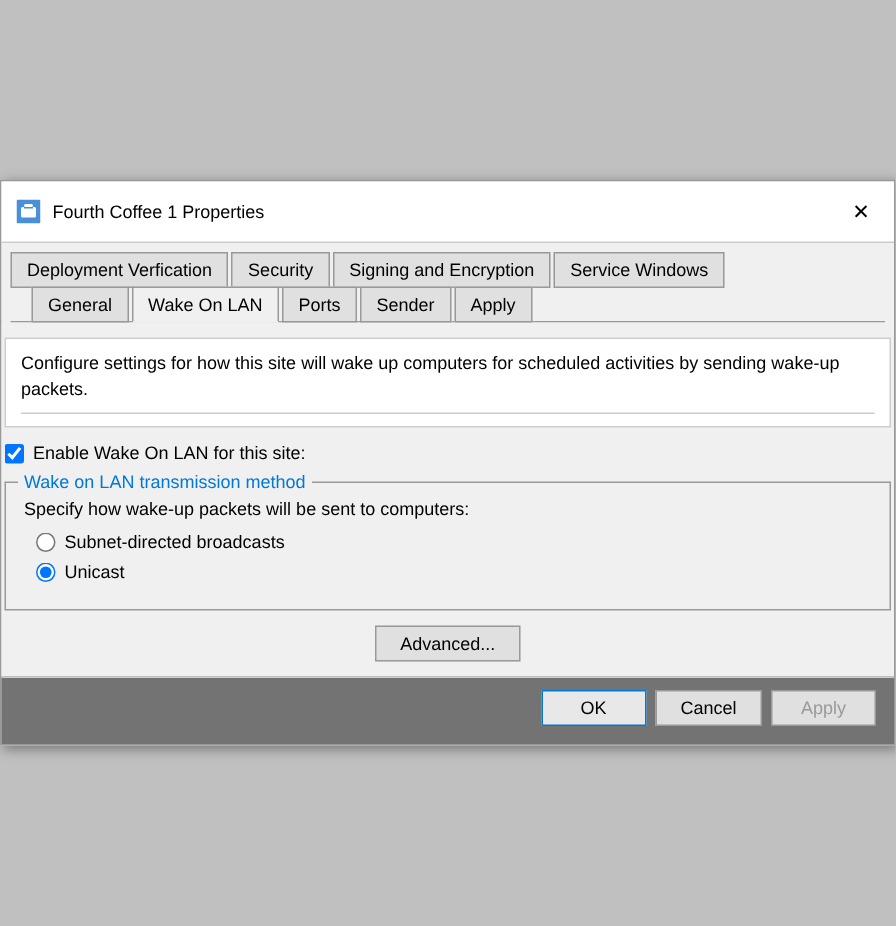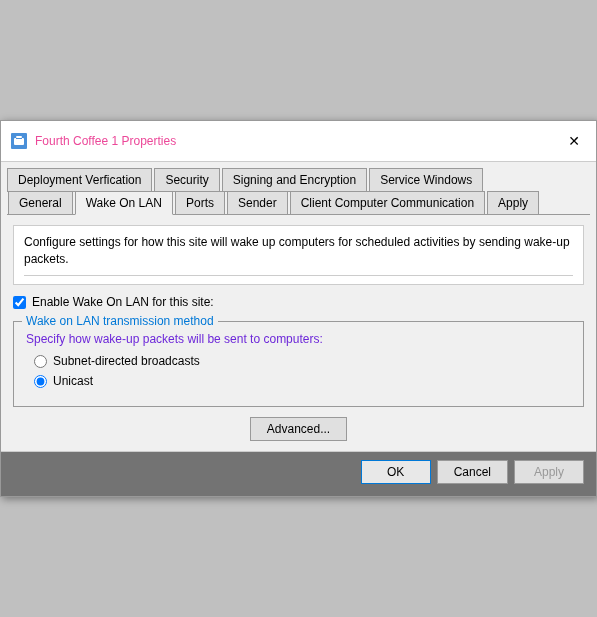--- a/index.html
+++ b/index.html
@@ -31,21 +31,21 @@
       align-items: center;
       gap: 8px;
     }
     .title-icon {
       width: 16px;
       height: 16px;
     }
     .title-text {
       font-size: 12px;
       font-weight: normal;
-      color: #ec4899;
+      color: #000000;
     }
     .title-close {
       width: 24px;
       height: 24px;
       background: none;
       border: none;
       cursor: pointer;
       font-size: 14px;
       display: flex;
       align-items: center;
@@ -56,21 +56,21 @@
     .tabs-row1 {
       display: flex;
       flex-wrap: wrap;
       padding: 6px 6px 0 6px;
       background: #f0f0f0;
       border-bottom: none;
     }
     .tabs-row2 {
       display: flex;
       flex-wrap: wrap;
-      padding: 0 6px 0 7px;
+      padding: 0 6px 0 20px;
       background: #f0f0f0;
     }
     .tab {
       padding: 4px 10px;
       border: 1px solid #999;
       background: #e0e0e0;
       cursor: pointer;
       font-size: 12px;
       margin-right: 2px;
       margin-bottom: -1px;
@@ -83,21 +83,21 @@
       z-index: 2;
       font-weight: normal;
     }
     .tabs-divider {
       height: 1px;
       background: #999;
       margin: 0 6px;
     }
 
     .content {
-      padding: 10px 12px;
+      padding: 10px 2px;
       background: #f0f0f0;
     }
     .description-box {
       background: #fff;
       border: 1px solid #ccc;
       padding: 8px 10px;
       margin-bottom: 10px;
       font-size: 12px;
       color: #000;
       line-height: 1.4;
@@ -123,21 +123,21 @@
       left: 8px;
       background: #f0f0f0;
       padding: 0 4px;
       font-size: 12px;
       color: #0078d7;
     }
     .group-description {
       margin-top: 4px;
       margin-bottom: 8px;
       font-size: 12px;
-      color: #6d28d9;
+      color: #000000;
     }
     .radio-row {
       display: flex;
       align-items: center;
       gap: 6px;
       margin-bottom: 6px;
       padding-left: 8px;
     }
     .radio-row input[type="radio"] {
       width: 13px;
@@ -196,21 +196,20 @@
     <div class="tab">Security</div>
     <div class="tab">Signing and Encryption</div>
     <div class="tab">Service Windows</div>
   </div>
 
   <div class="tabs-row2">
     <div class="tab">General</div>
     <div class="tab active">Wake On LAN</div>
     <div class="tab">Ports</div>
     <div class="tab">Sender</div>
-    <div class="tab">Client Computer Communication</div>
     <div class="tab">Apply</div>
   </div>
   <div class="tabs-divider"></div>
 
   <div class="content">
     <div class="description-box">
       <span>Configure settings for how this site will wake up computers for scheduled activities by sending wake-up packets.</span>
       <hr style="border:none;border-top:1px solid #ccc;margin:8px 0 0 0;">
     </div>
 

